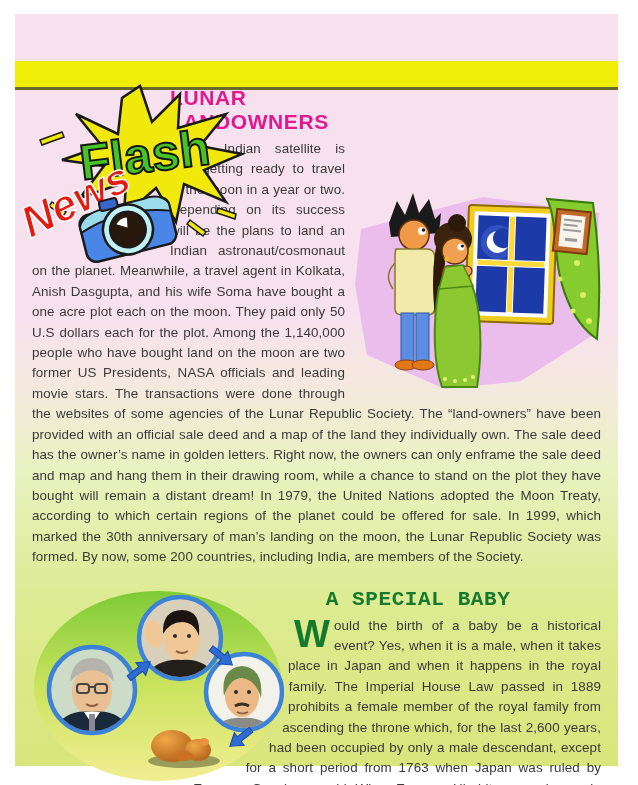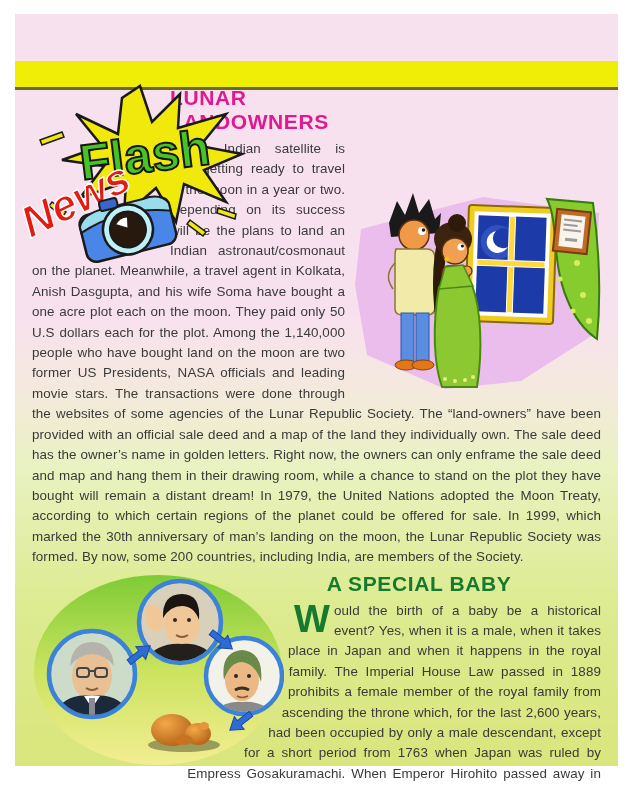--- a/index.html
+++ b/index.html
@@ -24,22 +24,22 @@
   .logo-f svg { position:absolute; left:-10px; top:-6px; overflow:visible; }
 
   .illo-f { float:right; width:248px; height:202px; margin:103px 0 6px 8px; position:relative; }
   .illo-f svg { position:absolute; inset:0; }
 
   h1.t1 {
     margin:72px 0 0 0; padding-left:58px; text-align:left;
     font-size:21px; font-weight:900; letter-spacing:.6px; color:#e01a8e;
   }
   h2.t2 {
-    margin:4px 0 0 0; text-align:center;
-    font-size:21px; font-weight:900; letter-spacing:.6px; color:#157a2e;
+    margin:20px 0 0 0; text-align:center;
+    font-size:21px; font-weight:900; letter-spacing:.6px; color:#157a2e;font-family:Liberation Mono, monospace;
   }
   p.b1, p.b2 {
     margin:5px 0 0 0; font-size:13.4px; line-height:20.4px;
     text-align:justify; color:#3a3a3a; letter-spacing:.1px;
   }
   .dc1 {
     float:left; font-size:39px; line-height:31px; font-weight:700;
     color:#e01a8e; padding:3px 4px 0 0;
   }
   .dc2 {

